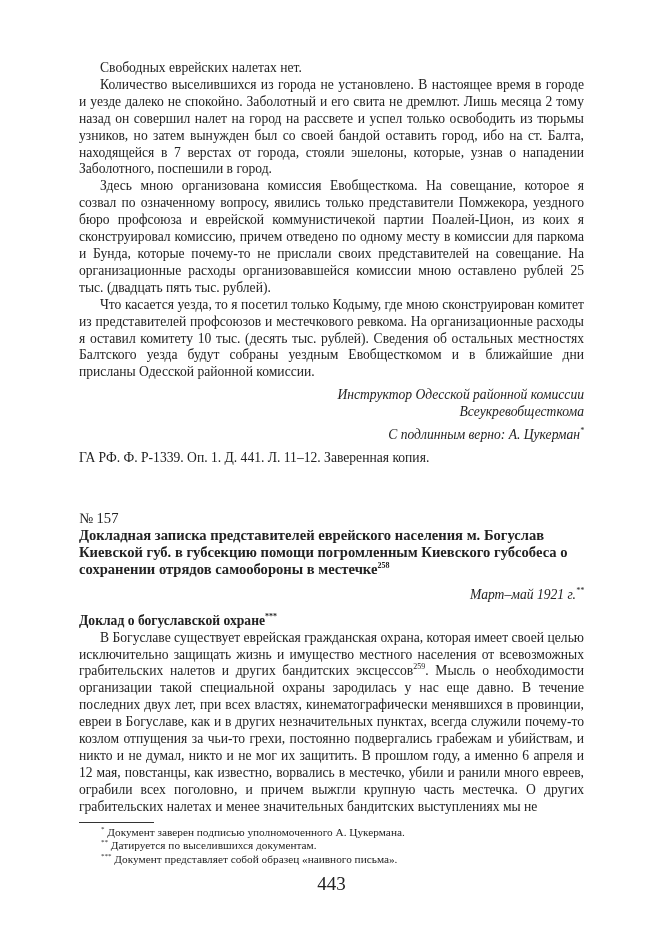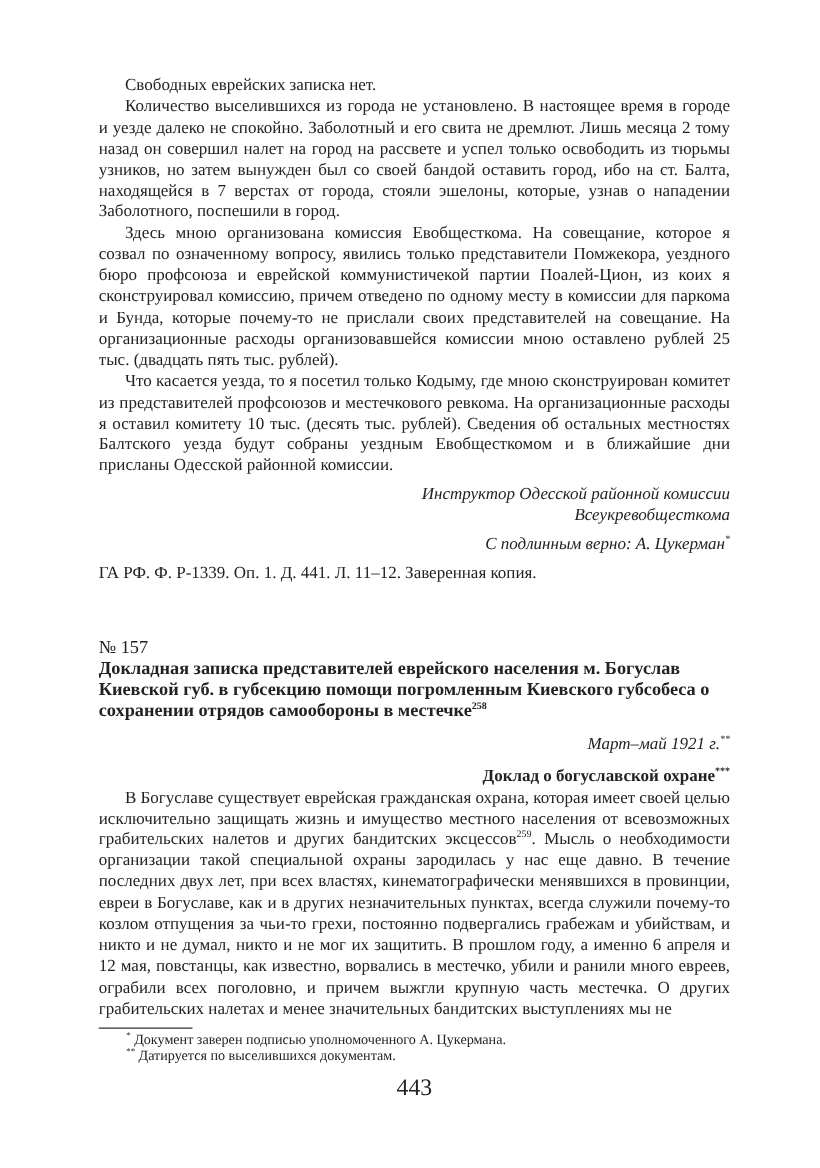--- a/index.html
+++ b/index.html
@@ -10,32 +10,32 @@
     font-size: 13.6px; line-height: 16.9px; color: #222;
   }
   p { margin: 0; text-align: justify; }
   p.indent { text-indent: 21px; }
   .sig { text-align: right; font-style: italic; }
   .sig-gap { margin-top: 6px; }
   .archive { margin-top: 6px; }
   .doc-num { margin-top: 43px; font-weight: normal; font-size: 14.6px; line-height: 17px; }
   .doc-title { font-weight: bold; font-size: 14.6px; line-height: 17px; text-align: left; }
   .date { text-align: right; font-style: italic; margin-top: 9px; }
-  .subtitle { text-align: right; font-weight: bold; margin-top: 9px; }
+  .subtitle { text-align: left; font-weight: bold; margin-top: 9px; }
   sup { font-size: 8px; line-height: 0; vertical-align: super; }
   .fn-rule { width: 75px; border-top: 1px solid #333; margin-top: 6px; margin-bottom: 3px; }
   .fn { font-size: 11.3px; line-height: 13.5px; padding-left: 22px; }
   .fn sup { font-size: 7px; }
   .page-num { text-align: center; margin-top: 10px; font-size: 19px; }
 </style>
 </head>
 <body>
 
 <div class="page">
-  <p class="indent">Свободных еврейских записка нет.</p>
+  <p class="indent">Свободных еврейских налетах нет.</p>
   <p class="indent">Количество выселившихся из города не установлено. В настоящее время в городе и уезде далеко не спокойно. Заболотный и его свита не дремлют. Лишь месяца 2 тому назад он совершил налет на город на рассвете и успел только освободить из тюрьмы узников, но затем вынужден был со своей бандой оставить город, ибо на ст. Балта, находящейся в 7 верстах от города, стояли эшелоны, которые, узнав о нападении Заболотного, поспешили в город.</p>
   <p class="indent">Здесь мною организована комиссия Евобщесткома. На совещание, которое я созвал по означенному вопросу, явились только представители Помжекора, уездного бюро профсоюза и еврейской коммунистичекой партии Поалей-Цион, из коих я сконструировал комиссию, причем отведено по одному месту в комиссии для паркома и Бунда, которые почему-то не прислали своих представителей на совещание. На организационные расходы организовавшейся комиссии мною оставлено рублей 25 тыс. (двадцать пять тыс. рублей).</p>
   <p class="indent">Что касается уезда, то я посетил только Кодыму, где мною сконструирован комитет из представителей профсоюзов и местечкового ревкома. На организационные расходы я оставил комитету 10 тыс. (десять тыс. рублей). Сведения об остальных местностях Балтского уезда будут собраны уездным Евобщесткомом и в ближайшие дни присланы Одесской районной комиссии.</p>
 
   <p class="sig sig-gap">
     <span>Инструктор Одесской районной комиссии</span><br>
     <span>Всеукревобщесткома</span>
   </p>
   <p class="sig sig-gap">
     <span>С подлинным верно: А. Цукерман</span><sup>*</sup>
@@ -52,15 +52,16 @@
   <div class="subtitle">
     <span>Доклад о богуславской охране</span><sup>***</sup>
   </div>
   <p class="indent">
     <span>В Богуславе существует еврейская гражданская охрана, которая имеет своей целью исключительно защищать жизнь и имущество местного населения от всевозможных грабительских налетов и других бандитских эксцессов</span><sup>259</sup><span>. Мысль о необходимости организации такой специальной охраны зародилась у нас еще давно. В течение последних двух лет, при всех властях, кинематографически менявшихся в провинции, евреи в Богуславе, как и в других незначительных пунктах, всегда служили почему-то козлом отпущения за чьи-то грехи, постоянно подвергались грабежам и убийствам, и никто и не думал, никто и не мог их защитить. В прошлом году, а именно 6 апреля и 12 мая, повстанцы, как известно, ворвались в местечко, убили и ранили много евреев, ограбили всех поголовно, и причем выжгли крупную часть местечка. О других грабительских налетах и менее значительных бандитских выступлениях мы не</span>
   </p>
 
   <div class="fn-rule"></div>
   <div class="fn"><sup>*</sup> <span>Документ заверен подписью уполномоченного А. Цукермана.</span></div>
   <div class="fn"><sup>**</sup> <span>Датируется по выселившихся документам.</span></div>
+  <div class="fn"><sup>***</sup> <span>Документ представляет собой образец «наивного письма».</span></div>
 
   <div class="page-num">443</div>
 </div>
 
 </body></html>

